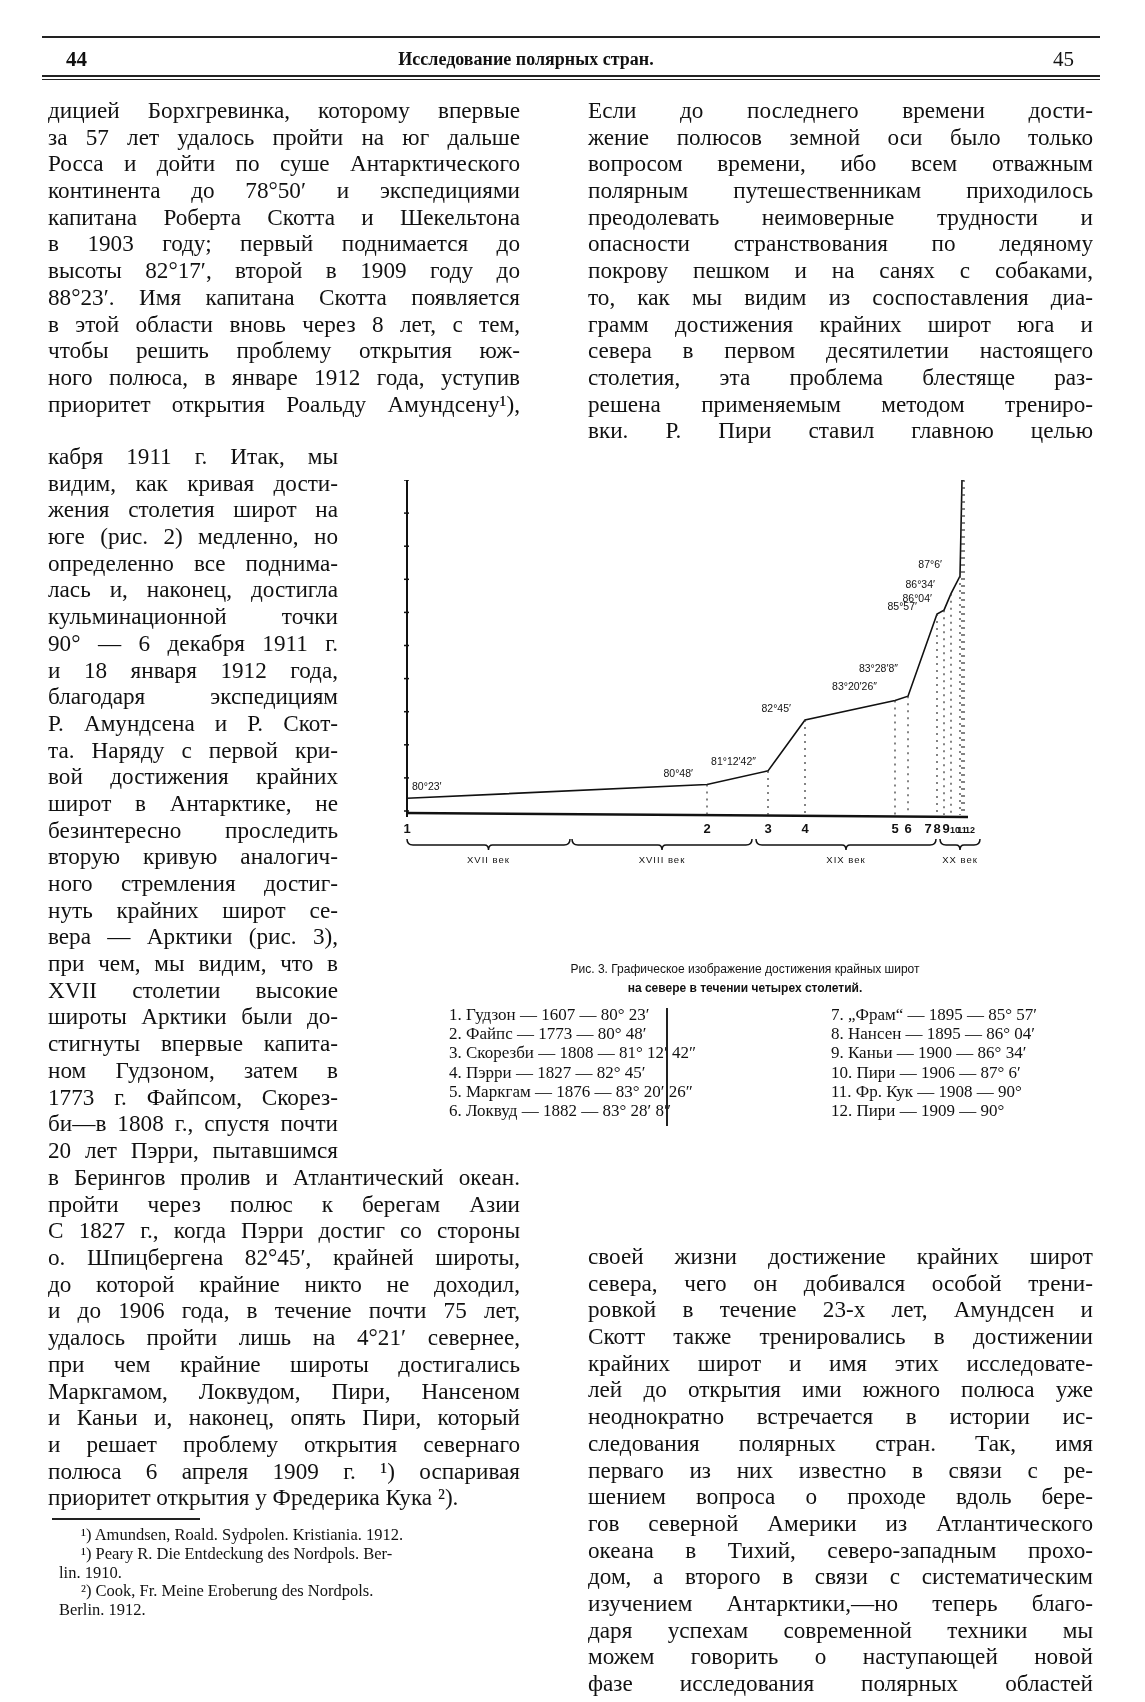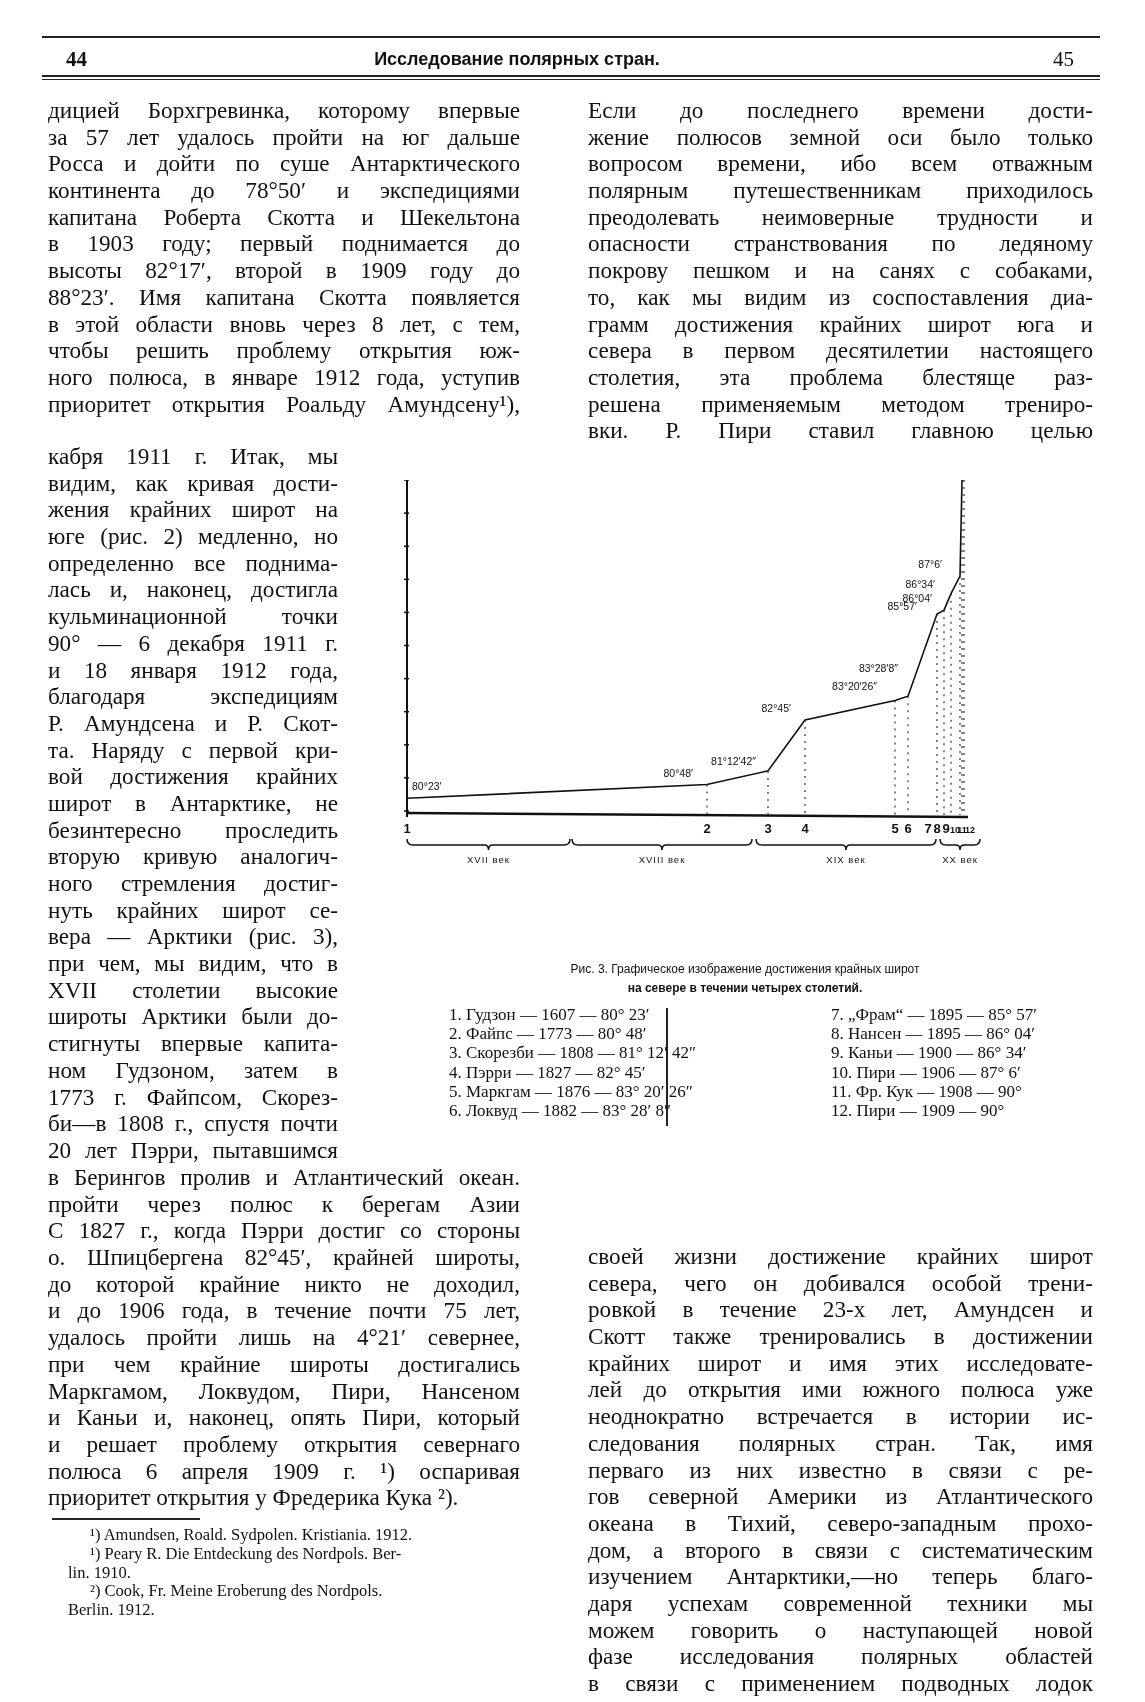--- a/index.html
+++ b/index.html
@@ -8,54 +8,54 @@
   .abs { position:absolute; }
   .rule { position:absolute; left:42px; width:1058px; background:#222; }
   .hdr { position:absolute; top:47px; font-size:21px; font-weight:bold; }
   .col { position:absolute; font-size:23.2px; line-height:26.7px; text-align:justify; }
   .col .ln { display:block; white-space:nowrap; text-align-last:justify; height:26.7px; }
   .col .ln.last { text-align-last:left; }
   .caption { position:absolute; left:400px; width:690px; text-align:center;
              font-family:"Liberation Sans","DejaVu Sans",sans-serif; font-size:12px; line-height:19px; }
   .legend { position:absolute; font-size:17px; line-height:19.2px; }
   .legend .row { white-space:nowrap;margin-left:47px; }
-  .fn { position:absolute; left:68px; width:506px; font-size:16.5px; line-height:18.8px; }
+  .fn { position:absolute; left:59px; width:506px; font-size:16.5px; line-height:18.8px; }
   .fn .line { white-space:nowrap; }
   svg text { font-family:"Liberation Sans","DejaVu Sans",sans-serif; }
 </style>
 </head>
 <body>
 
 <div class="rule" style="top:36px;height:2px;"></div>
 <div class="rule" style="top:75px;height:2px;"></div>
 <div class="rule" style="top:79px;height:1px;"></div>
 
 <div class="hdr" style="left:66px;font-weight:bold;">44</div>
-<div class="hdr" style="left:3px;width:1028px;text-align:center;font-family:Liberation Sans, sans-serif;font-size:18px;top:49px;">Исследование полярных стран.</div>
+<div class="hdr" style="left:12px;width:1028px;text-align:center;font-family:Liberation Serif, serif;font-size:18px;top:49px;">Исследование полярных стран.</div>
 <div class="hdr" style="left:1053px;font-weight:normal;">45</div>
 
 <div class="col" id="lct" style="left:48px;top:97px;width:472px;">
     <span class="ln">дицией Борхгревинка, которому впервые</span>
     <span class="ln">за 57 лет удалось пройти на юг дальше</span>
     <span class="ln">Росса и дойти по суше Антарктического</span>
     <span class="ln">континента  до  78°50′  и экспедициями</span>
     <span class="ln">капитана Роберта Скотта и  Шекельтона</span>
     <span class="ln">в  1903  году; первый поднимается до</span>
     <span class="ln">высоты 82°17′, второй в 1909 году до</span>
     <span class="ln">88°23′. Имя капитана Скотта появляется</span>
     <span class="ln">в этой области вновь через 8 лет, с тем,</span>
     <span class="ln">чтобы решить проблему открытия юж-</span>
     <span class="ln">ного полюса, в январе 1912 года, уступив</span>
     <span class="ln">приоритет открытия Роальду Амундсену¹),</span>
   </div>
 
 <div class="col" id="lcn" style="left:48px;top:443px;width:290px;">
     <span class="ln">кабря 1911 г. Итак, мы</span>
     <span class="ln">видим, как кривая дости-</span>
-    <span class="ln">жения крайних широт на</span>
+    <span class="ln">жения столетия широт на</span>
     <span class="ln">юге (рис. 2) медленно, но</span>
     <span class="ln">определенно все поднима-</span>
     <span class="ln">лась и, наконец, достигла</span>
     <span class="ln">кульминационной точки</span>
     <span class="ln">90° — 6 декабря 1911 г.</span>
     <span class="ln">и 18 января 1912 года,</span>
     <span class="ln">благодаря экспедициям</span>
     <span class="ln">Р. Амундсена и Р. Скот-</span>
     <span class="ln">та. Наряду с первой кри-</span>
     <span class="ln">вой достижения крайних</span>
@@ -110,20 +110,21 @@
 <div class="col" id="rcb" style="left:588px;top:1208px;width:505px;margin-top:35px;">
     <span class="ln">своей жизни достижение крайних широт</span>
     <span class="ln">севера, чего он добивался особой трени-</span>
     <span class="ln">ровкой в течение 23-х лет, Амундсен и</span>
     <span class="ln">Скотт также тренировались в достижении</span>
     <span class="ln">крайних широт и имя этих исследовате-</span>
     <span class="ln">лей до открытия ими южного полюса уже</span>
     <span class="ln">неоднократно встречается в истории ис-</span>
     <span class="ln">следования полярных стран. Так, имя</span>
     <span class="ln">перваго из них известно в связи с ре-</span>
+    <span class="ln">шением вопроса о проходе вдоль бере-</span>
     <span class="ln">гов северной Америки из Атлантического</span>
     <span class="ln">океана в Тихий, северо-западным прохо-</span>
     <span class="ln">дом, а второго в связи с систематическим</span>
     <span class="ln">изучением Антарктики,—но теперь благо-</span>
     <span class="ln">даря успехам современной техники мы</span>
     <span class="ln">можем говорить о наступающей новой</span>
     <span class="ln">фазе исследования полярных областей</span>
     <span class="ln">в связи с применением подводных лодок</span>
   </div>
 

